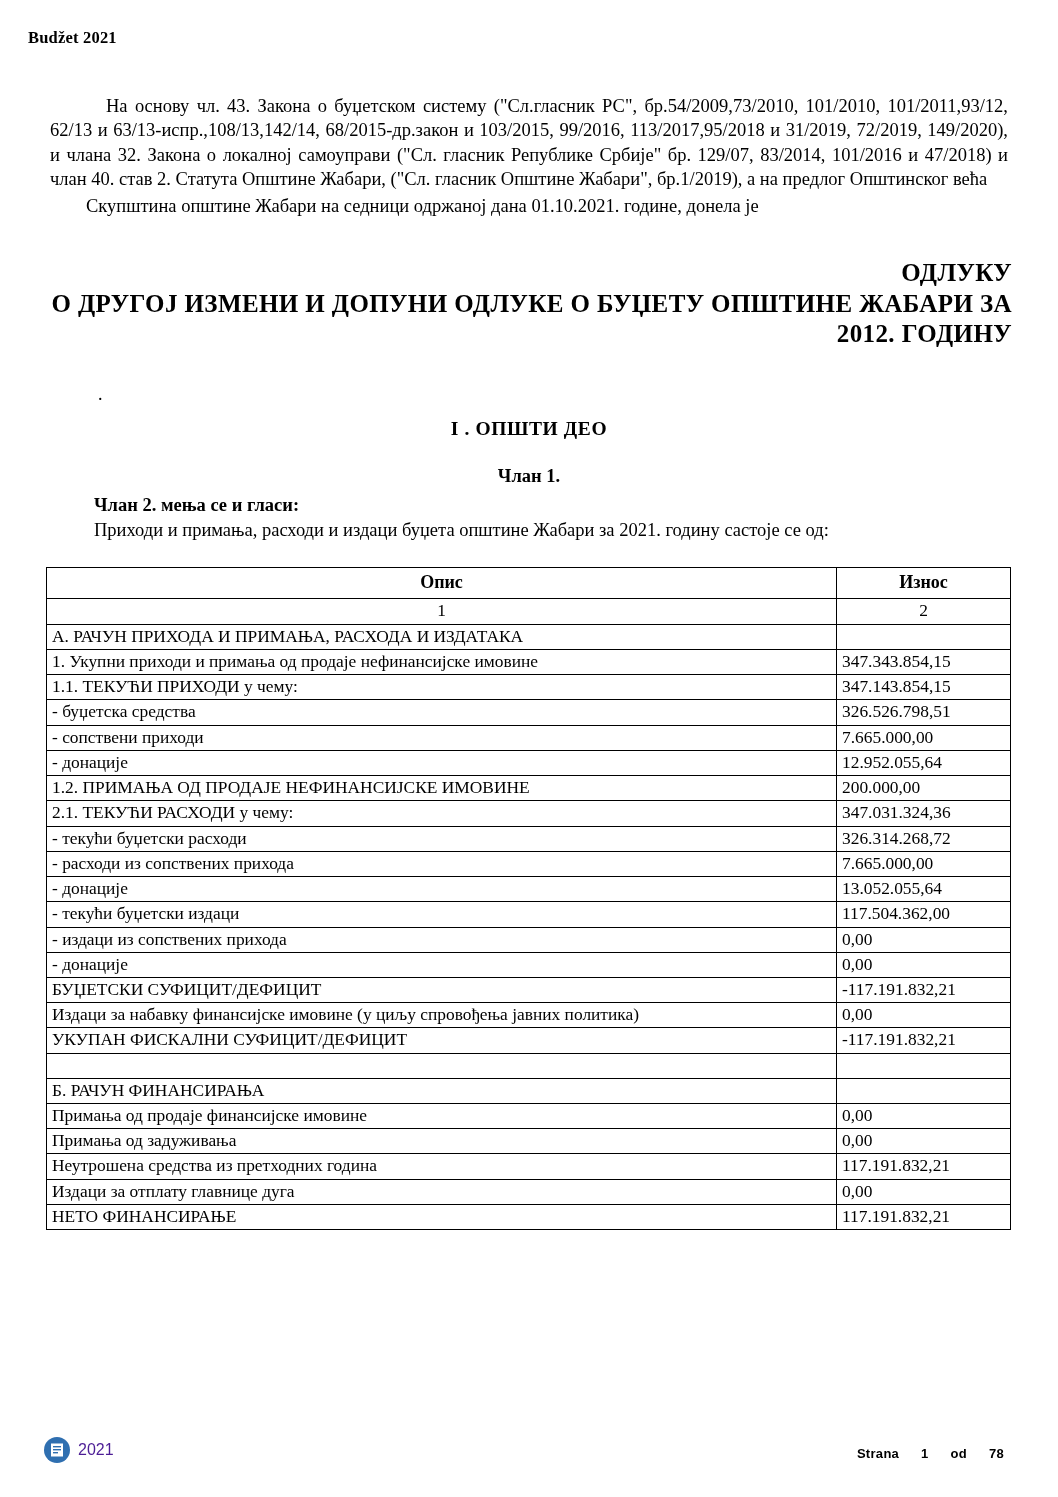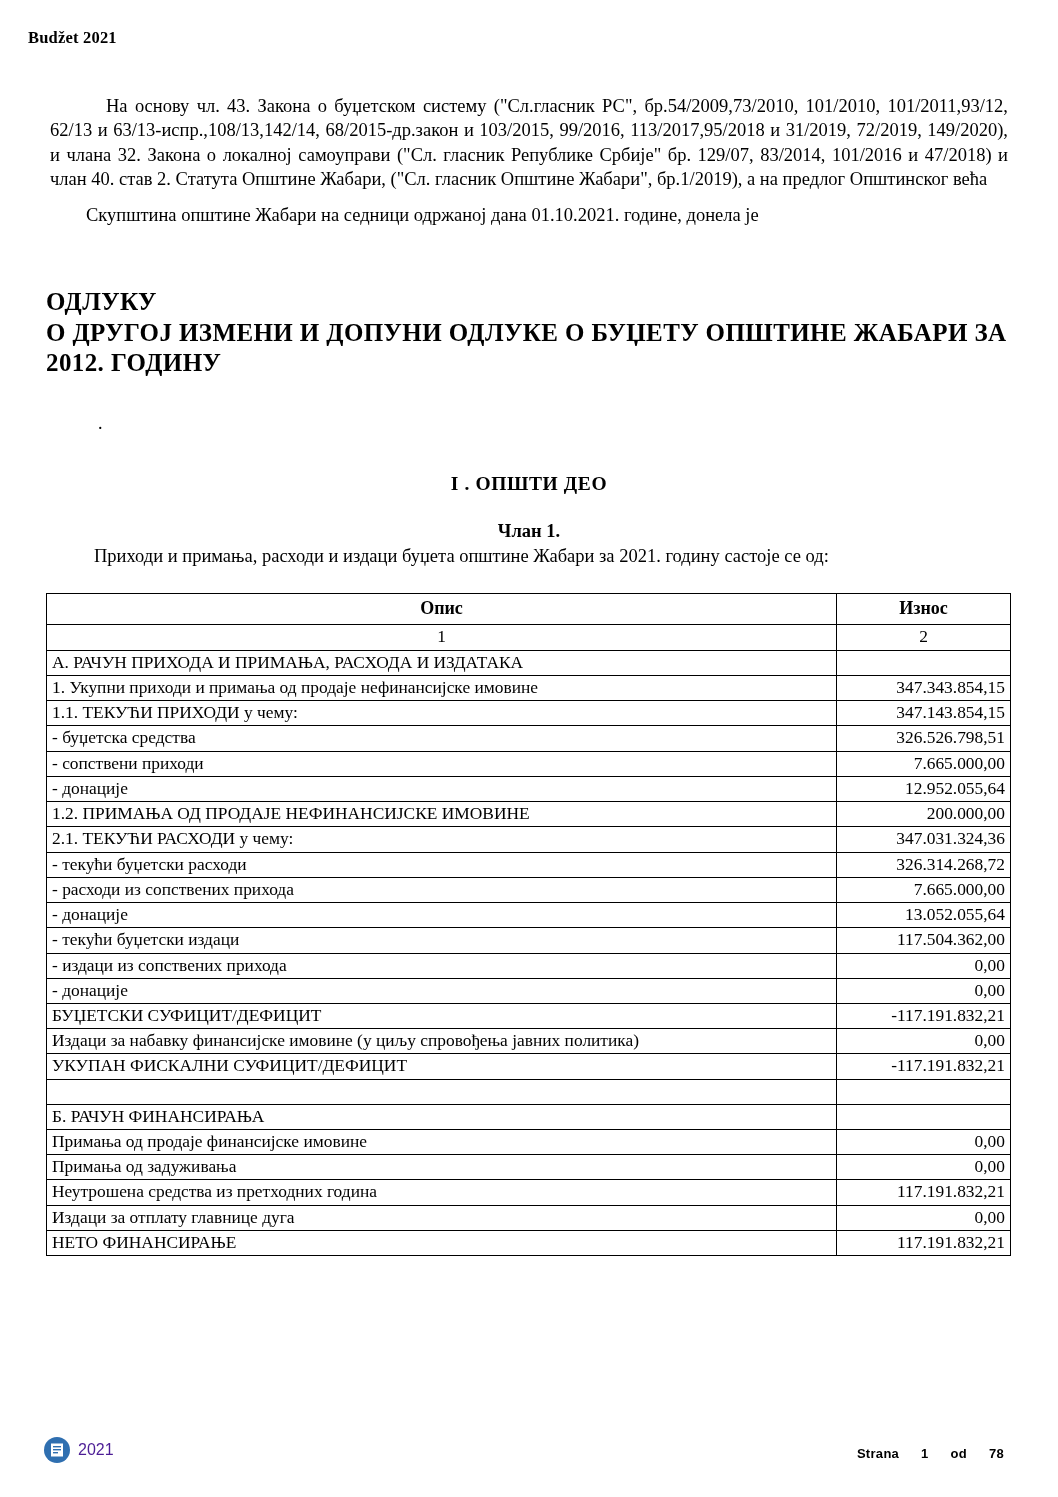--- a/index.html
+++ b/index.html
@@ -37,40 +37,40 @@
     margin: 0 4px 0 4px;
   }
   .intro p {
     margin: 0;
   }
   .intro p.first {
     text-indent: 56px;
   }
   .intro p.second {
     text-indent: 36px;
-    margin-top: 11px;
+    margin-top: 2px;
   }
   .title-block {
-    margin-top: 60px;
-    text-align: left;
+    margin-top: 40px;
+    text-align: right;
     font-weight: bold;
     font-size: 25px;
     line-height: 1.22;
     letter-spacing: 0.4px;
   }
   .title-block .t1 { display: block; }
   .title-block .t2 { display: block; }
   .dot-line {
     margin-top: 34px;
     margin-left: 52px;
     font-size: 18px;
     height: 20px;
   }
   .section-head {
-    margin-top: 40px;
+    margin-top: 14px;
     text-align: center;
     font-weight: bold;
     font-size: 19.5px;
     letter-spacing: 0.6px;
   }
   .article-head {
     margin-top: 26px;
     text-align: center;
     font-weight: bold;
     font-size: 18.5px;
@@ -99,21 +99,21 @@
     line-height: 1.22;
     vertical-align: top;
   }
   table.budget th {
     text-align: center;
     font-weight: bold;
     font-size: 18px;
     padding: 4px 5px 5px 5px;
   }
   table.budget td.num {
-    text-align: right;
+    text-align: left;
     white-space: nowrap;
   }
   table.budget td.center {
     text-align: center;
   }
   col.desc { width: 790px; }
   col.amt  { width: 174px; }
   tr.blank td { height: 21px; }
   .footer {
     position: absolute;
@@ -173,20 +173,21 @@
     <span class="t1">ОДЛУКУ</span>
     <span class="t2">О ДРУГОЈ ИЗМЕНИ И ДОПУНИ ОДЛУКЕ О  БУЏЕТУ ОПШТИНЕ ЖАБАРИ ЗА 2012. ГОДИНУ</span>
   </div>
 
   <div class="dot-line">.</div>
 
   <div class="section-head">I . ОПШТИ ДЕО</div>
 
   <div class="article-head">Члан 1.</div>
 
+  <div class="bold-line">Члан 2. мења се и гласи:</div>
 
   <div class="plain-line">Приходи и примања, расходи и издаци буџета општине Жабари за 2021. годину састоје се од:</div>
 
   <table class="budget">
     <colgroup>
       <col class="desc">
       <col class="amt">
     </colgroup>
     <thead>
       <tr>

